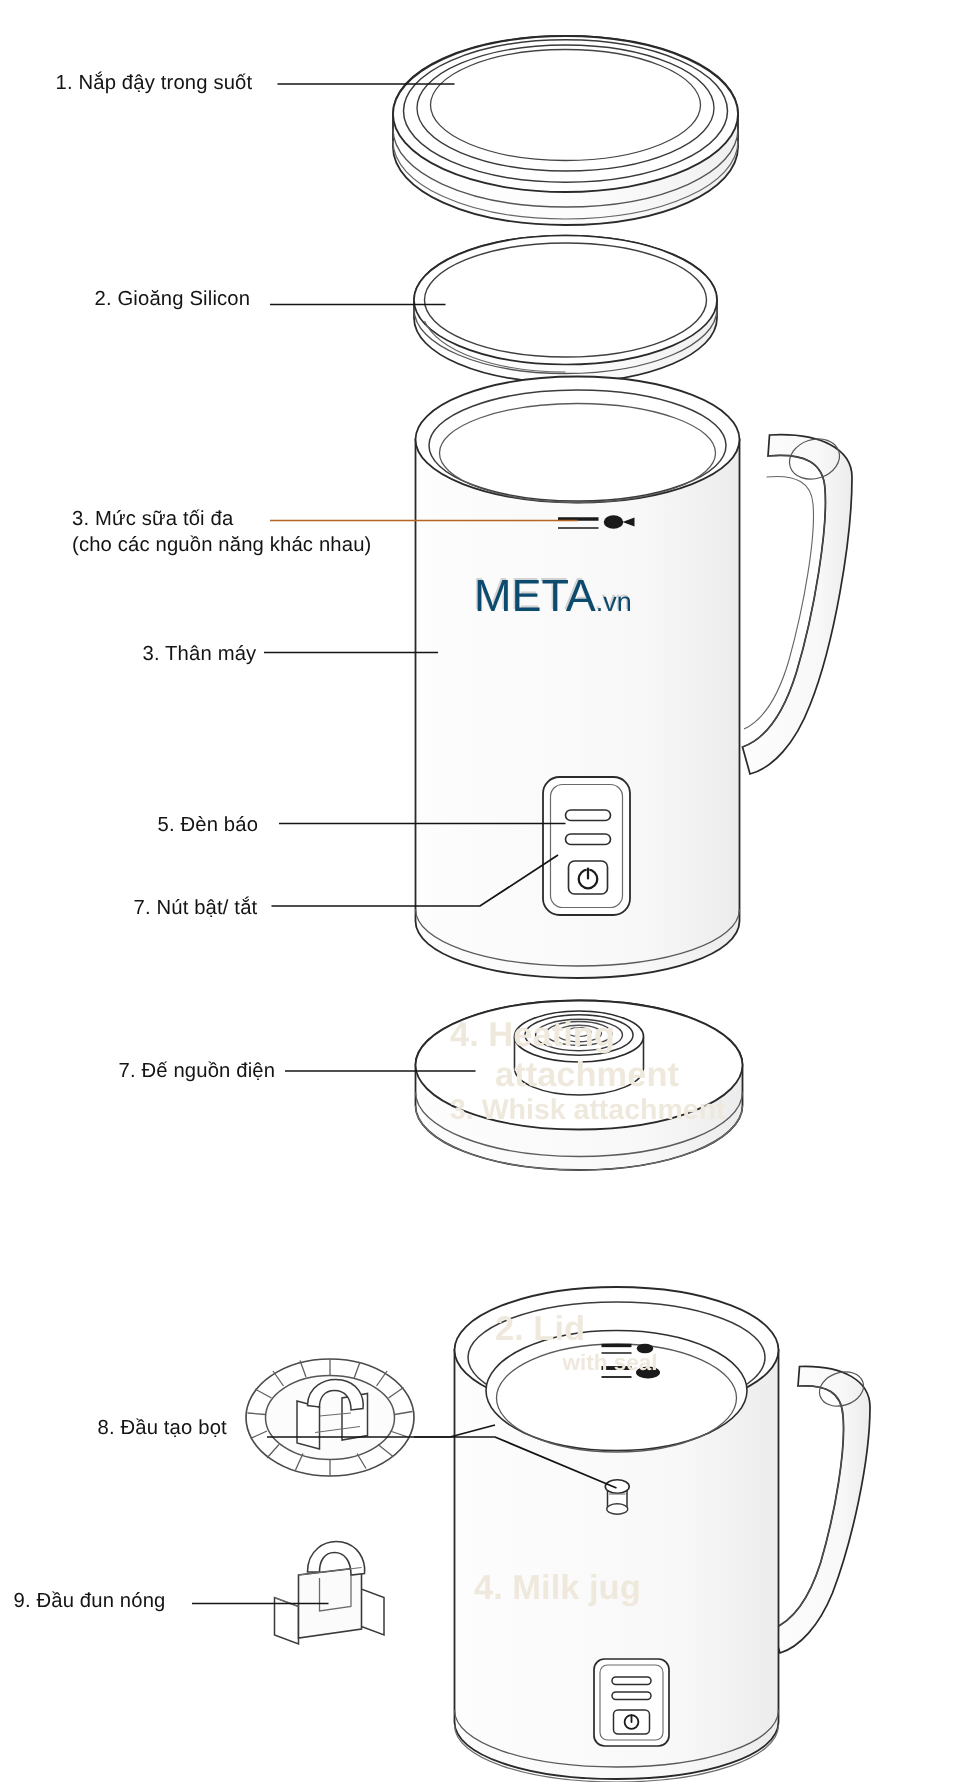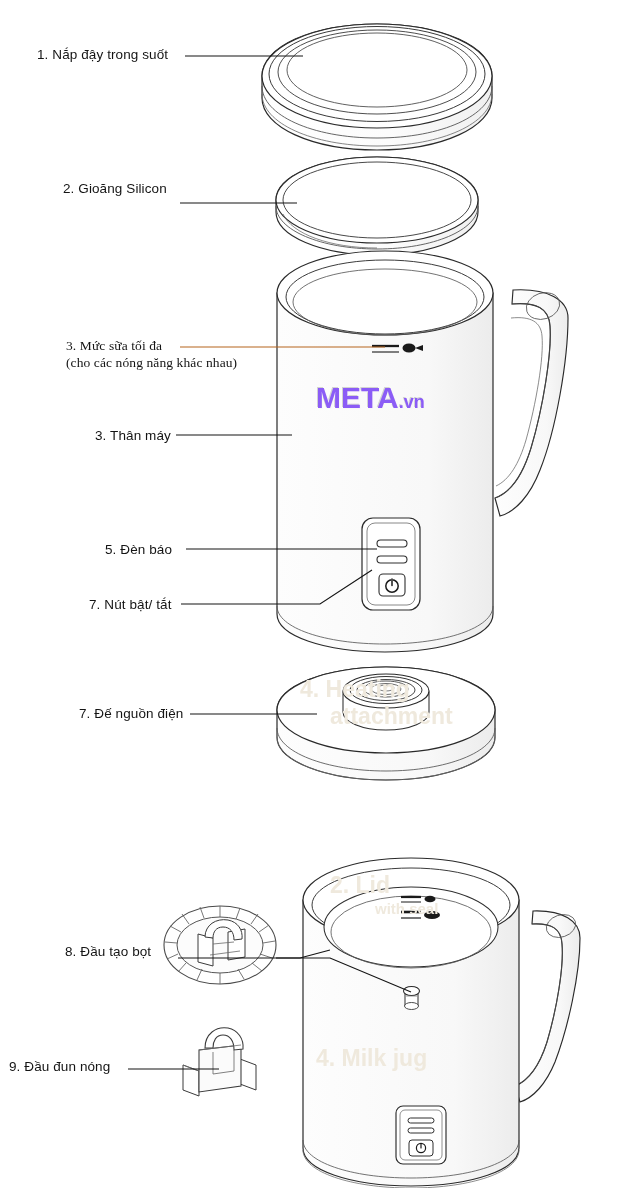--- a/index.html
+++ b/index.html
@@ -28,36 +28,36 @@
     position: absolute;
     font-family: "Liberation Sans", sans-serif;
     font-size: 13.5px;
     color: #141414;
     white-space: nowrap;
     letter-spacing: 0.1px;
     line-height: 17px;
   }
   .label.two-line { white-space: normal; line-height: 17px; }
   .lbl1 { left: 37px;  top: 46px; }
-  .lbl2 { left: 63px;  top: 180px; }
-  .lbl3 { left: 66px;  top: 337px; font-family: Liberation Serif, serif; }
+  .lbl2 { left: 63px;  top: 190px; }
+  .lbl3 { left: 48px;  top: 337px; }
   .lbl4 { left: 95px;  top: 427px; }
   .lbl5 { left: 105px; top: 541px; }
   .lbl6 { left: 89px;  top: 596px; }
   .lbl7 { left: 79px;  top: 705px; }
   .lbl8 { left: 65px;  top: 943px; }
   .lbl9 { left: 9px;   top: 1058px; }
   .wm {
     position: absolute;
     left: 316px;
     top: 381px;
     font-family: "Liberation Sans", sans-serif;
-    font-weight: bold;
+    font-weight: normal;
     font-size: 30px;
-    color: #8b5cf6;
+    color: #0c4a6e;
     text-shadow: 1px 1px 0 #f7f7f7, -1px -1px 0 #d2d2d2;
     letter-spacing: 0px;
     user-select: none;
   }
   .wm .vn { font-size: 18px; }
   .ghost {
     position: absolute;
     font-family: Liberation Sans, sans-serif;
     font-weight: bold;
     color: #efe9dd;
@@ -246,30 +246,31 @@
       <path d="M178 958 L300 958 L330 950"></path>
       <path d="M276 958 L330 958 L411 992"></path>
       <path d="M128 1069 L219 1069"></path>
     </g>
   </svg>
 
   <div class="label lbl1">1. Nắp đậy trong suốt</div>
   <div class="label lbl2">2. Gioăng Silicon</div>
   <div class="label lbl3 two-line">
     <span>3. Mức sữa tối đa</span><br>
-    <span>(cho các nóng năng khác nhau)</span>
+    <span>(cho các nguồn năng khác nhau)</span>
   </div>
   <div class="label lbl4">3. Thân máy</div>
   <div class="label lbl5">5. Đèn báo</div>
   <div class="label lbl6">7. Nút bật/ tắt</div>
   <div class="label lbl7">7. Đế nguồn điện</div>
   <div class="label lbl8">8. Đầu tạo bọt</div>
   <div class="label lbl9">9. Đầu đun nóng</div>
 
   <div class="ghost g1">4. Heating</div>
   <div class="ghost g2">attachment</div>
+  <div class="ghost g3">3. Whisk attachment</div>
   <div class="ghost g4">2. Lid</div>
   <div class="ghost g5">with seal</div>
   <div class="ghost g6">4. Milk jug</div>
 
   <div class="wm"><span>META</span><span class="vn">.vn</span></div>
 
 </div>
 
 </body></html>

